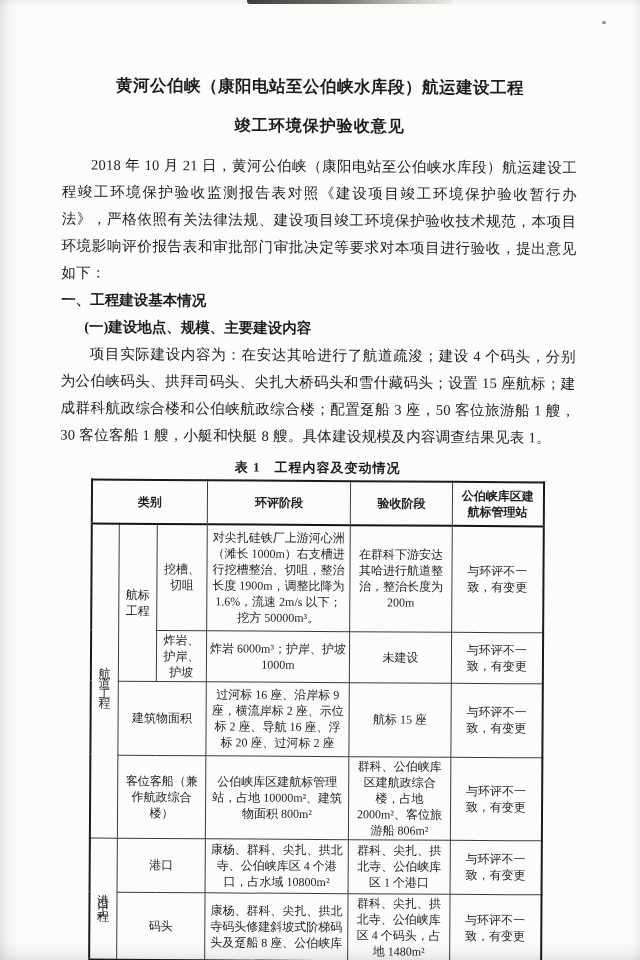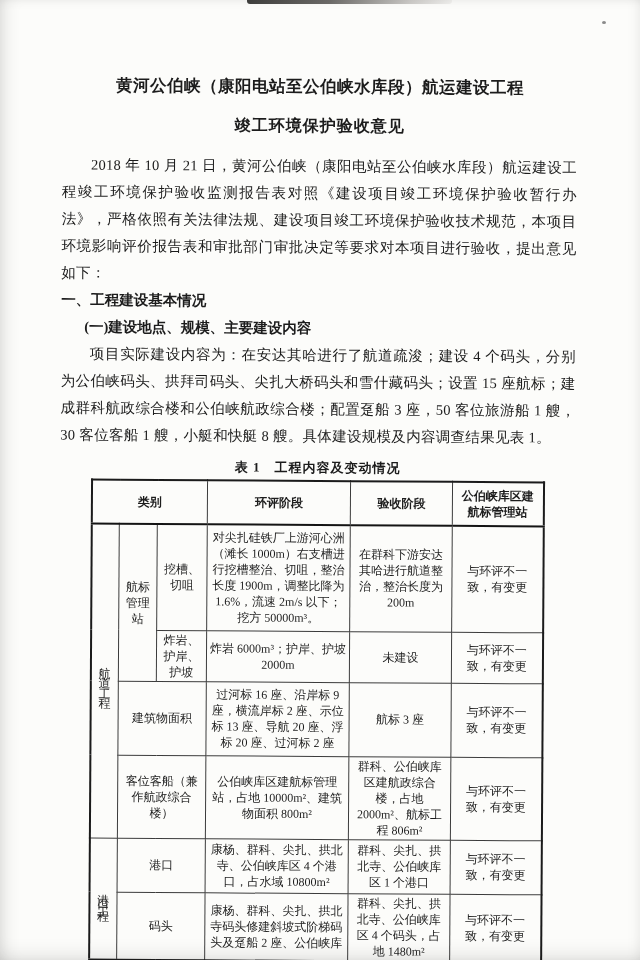--- a/index.html
+++ b/index.html
@@ -125,61 +125,61 @@
           <td colspan="3">类别</td>
           <td>环评阶段</td>
           <td>验收阶段</td>
           <td>公伯峡库区建航标管理站</td>
         </tr>
 
         <tr style="height:106px">
           <td rowspan="4">
             <span class="vert-label g1">航道工程</span>
           </td>
-          <td rowspan="2">航标管理站</td>
+          <td rowspan="2">航标工程</td>
           <td>挖槽、切咀</td>
           <td class="longtext">对尖扎硅铁厂上游河心洲（滩长 1000m）右支槽进行挖槽整治、切咀，整治长度 1900m，调整比降为 1.6%，流速 2m/s 以下；挖方 50000m³。</td>
           <td class="longtext">在群科下游安达其哈进行航道整治，整治长度为 200m</td>
           <td>与环评不一致，有变更</td>
         </tr>
 
         <tr style="height:47px">
           <td>炸岩、护岸、护坡</td>
-          <td class="longtext">炸岩 6000m³；护岸、护坡 2000m</td>
+          <td class="longtext">炸岩 6000m³；护岸、护坡 1000m</td>
           <td>未建设</td>
           <td>与环评不一致，有变更</td>
         </tr>
 
         <tr style="height:74px">
           <td colspan="2">建筑物面积</td>
-          <td class="longtext">过河标 16 座、沿岸标 9 座，横流岸标 2 座、示位标 13 座、导航 20 座、浮标 20 座、过河标 2 座</td>
-          <td>航标 3 座</td>
+          <td class="longtext">过河标 16 座、沿岸标 9 座，横流岸标 2 座、示位标 2 座、导航 16 座、浮标 20 座、过河标 2 座</td>
+          <td>航标 15 座</td>
           <td>与环评不一致，有变更</td>
         </tr>
 
         <tr style="height:74px">
           <td colspan="2">客位客船（兼作航政综合楼）</td>
           <td class="longtext">公伯峡库区建航标管理站，占地 10000m²、建筑物面积 800m²</td>
-          <td class="longtext">群科、公伯峡库区建航政综合楼，占地 2000m²、航标工程 806m²</td>
+          <td class="longtext">群科、公伯峡库区建航政综合楼，占地 2000m²、客位旅游船 806m²</td>
           <td>与环评不一致，有变更</td>
         </tr>
 
         <tr style="height:54px">
           <td rowspan="2">
             <span class="vert-label g2">港口工程</span>
           </td>
           <td colspan="2">港口</td>
           <td class="longtext">康杨、群科、尖扎、拱北寺、公伯峡库区 4 个港口，占水域 10800m²</td>
           <td class="longtext">群科、尖扎、拱北寺、公伯峡库区 1 个港口</td>
           <td>与环评不一致，有变更</td>
         </tr>
 
         <tr style="height:50px">
           <td colspan="2">码头</td>
-          <td class="longtext">康杨、群科、尖扎、拱北寺码头修建斜坡式阶梯码头及趸船 2 座、公伯峡库</td>
+          <td class="longtext">康杨、群科、尖扎、拱北寺码头修建斜坡式阶梯码头及趸船 8 座、公伯峡库</td>
           <td class="longtext">群科、尖扎、拱北寺、公伯峡库区 4 个码头，占地 1480m²</td>
           <td>与环评不一致，有变更</td>
         </tr>
       </tbody>
     </table>
 
   </div>
 </div>
 
 </body></html>

